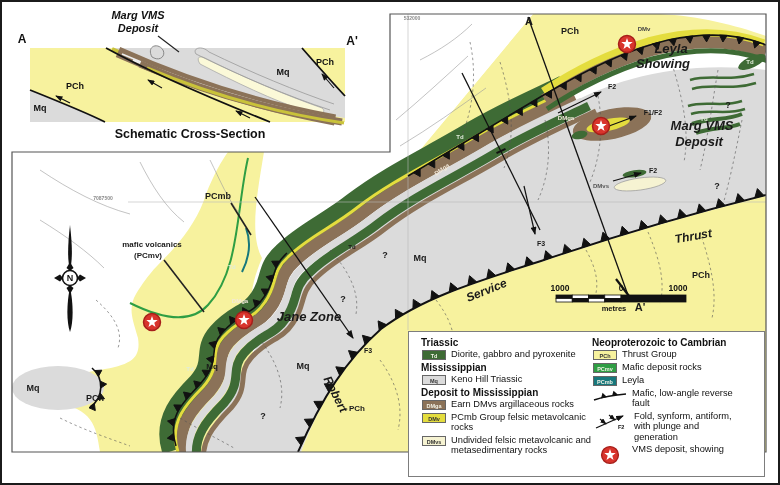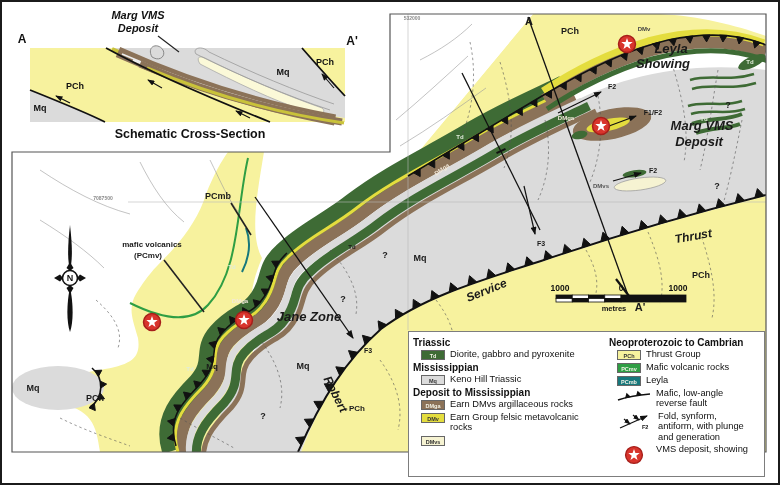--- a/index.html
+++ b/index.html
@@ -3,24 +3,24 @@
 <meta charset="utf-8">
 <style>
   html,body{margin:0;padding:0}
   body{width:780px;height:485px;position:relative;background:#fff;
        font-family:"Liberation Sans",sans-serif;overflow:hidden}
   #figure-border{position:absolute;inset:0;border:2px solid #1b1b1b;box-sizing:border-box;z-index:60;pointer-events:none}
   #mapsvg{position:absolute;left:0;top:0}
   #legend{position:absolute;left:408px;top:331px;width:357px;height:146px;background:#fff;
           border:1px solid #7d7d7d;box-sizing:border-box;z-index:20}
   .lcol{position:absolute;top:3px}
-  #legend-col1{left:4px;width:184px}
-  #legend-col2{left:200px;width:152px}
+  #legend-col1{left:12px;width:184px}
+  #legend-col2{left:183px;width:152px}
   .lhead{font-size:10px;font-weight:bold;color:#111;margin:2px 0 1px}
-  .lrow{display:flex;gap:5px;margin:1px 8px 2px;align-items:flex-start}
+  .lrow{display:flex;gap:5px;margin:1px 1px 2px;align-items:flex-start}
   .sw{flex:0 0 24px;height:10px;border:1px solid #666;font-size:5.5px;font-weight:bold;
       text-align:center;line-height:10px;margin-top:1px;box-sizing:border-box}
   .ltxt{font-size:9.3px;line-height:1.12;color:#111}
   .symwrap{flex:0 0 34px;display:flex;justify-content:center;margin-top:1px}
 </style>
 </head>
 <body>
 
 <div id="figure-border"></div>
 
@@ -371,35 +371,36 @@
         <span class="sw" style="background: rgb(219, 219, 219); color: rgb(51, 51, 51);">Mq</span>
         <span class="ltxt">Keno Hill Triassic</span>
       </div>
       <div class="lhead">Deposit to Mississippian</div>
       <div class="lrow">
         <span class="sw" style="background: rgb(139, 114, 88); color: rgb(242, 242, 230);">DMga</span>
         <span class="ltxt">Earn DMvs argillaceous rocks</span>
       </div>
       <div class="lrow">
         <span class="sw" style="background: rgb(228, 221, 62); color: rgb(51, 51, 51);">DMv</span>
-        <span class="ltxt">Earn Group felsic metavolcanic rocks</span>
+        <span class="ltxt">PCmb Group felsic metavolcanic rocks</span>
       </div>
       <div class="lrow">
         <span class="sw" style="background: rgb(246, 243, 210); color: rgb(51, 51, 51);">DMvs</span>
+        <span class="ltxt">Undivided felsic metavolcanic and metasedimentary rocks</span>
       </div>
     </div>
   <div class="lcol" id="legend-col2">
       <div class="lhead">Neoproterozoic to Cambrian</div>
       <div class="lrow">
         <span class="sw" style="background: rgb(247, 242, 158); color: rgb(51, 51, 51);">PCh</span>
         <span class="ltxt">Thrust Group</span>
       </div>
       <div class="lrow">
         <span class="sw" style="background: rgb(47, 158, 68); color: rgb(242, 242, 230);">PCmv</span>
-        <span class="ltxt">Mafic volcanic rocks</span>
+        <span class="ltxt">Mafic deposit rocks</span>
       </div>
       <div class="lrow">
         <span class="sw" style="background: rgb(23, 120, 124); color: rgb(242, 242, 230);">PCmb</span>
         <span class="ltxt">Leyla</span>
       </div>
       <div class="lrow sym">
         <span class="symwrap">
           <svg width="34" height="13" viewBox="0 0 34 13">
             <path d="M1,11 C10,8 20,6 33,5" stroke="#111" stroke-width="1.6" fill="none"></path>
             <polygon points="8,9.6 14,8 9.5,3.8" fill="#111"></polygon>

